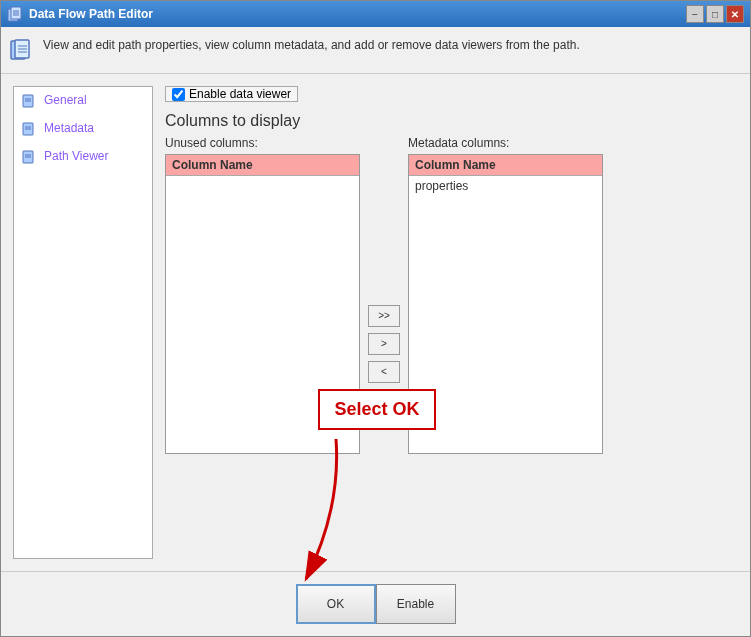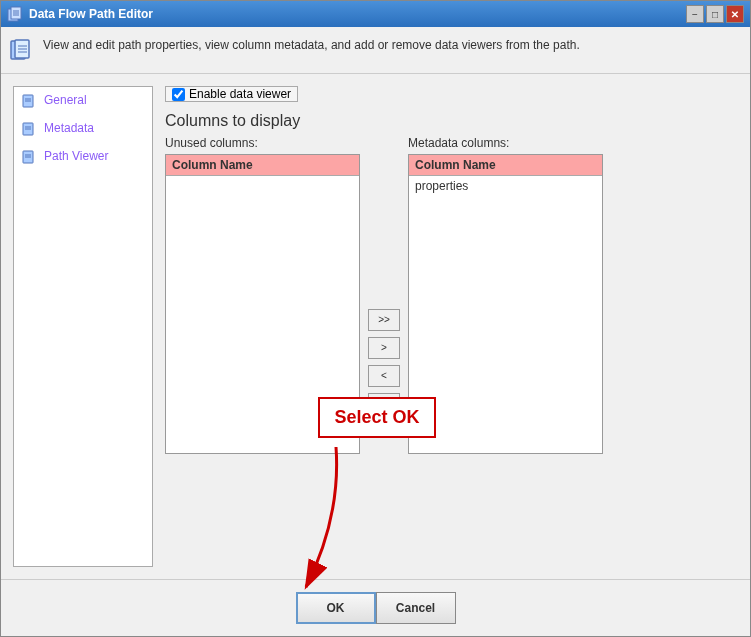--- a/index.html
+++ b/index.html
@@ -231,30 +231,29 @@
       justify-content: center;
       align-items: center;
       padding: 12px 16px;
       border-top: 1px solid #ccc;
       background: #f0f0f0;
       flex-shrink: 0;
     }
 
     .footer-btn {
       width: 80px;
-      height: 32px;
+      height: 40px;
       background: linear-gradient(to bottom, #f8f8f8, #e0e0e0);
       border: 1px solid #888;
       cursor: pointer;
       font-size: 12px;
       color: #333;
       display: flex;
       align-items: center;
       justify-content: center;
-      font-weight: bold;
     }
 
     .footer-btn.ok-btn {
       border: 2px solid #6699cc;
     }
 
     
     .annotation-container {
       position: relative;
     }
@@ -403,15 +402,15 @@
       <svg class="annotation-arrow" width="90" height="160" viewBox="0 0 90 160">
         <defs>
           <marker id="arrowhead" markerWidth="10" markerHeight="7" refX="9" refY="3.5" orient="auto">
             <polygon points="0 0, 10 3.5, 0 7" fill="#cc0000"></polygon>
           </marker>
         </defs>
         <path d="M 75 10 Q 80 80 45 150" stroke="#cc0000" stroke-width="3" fill="none" marker-end="url(#arrowhead)"></path>
       </svg>
       <button class="footer-btn ok-btn">OK</button>
     </div>
-    <button class="footer-btn">Cancel</button>
+    <button class="footer-btn">Enable</button>
   </div>
 </div>
 
 </body></html>

